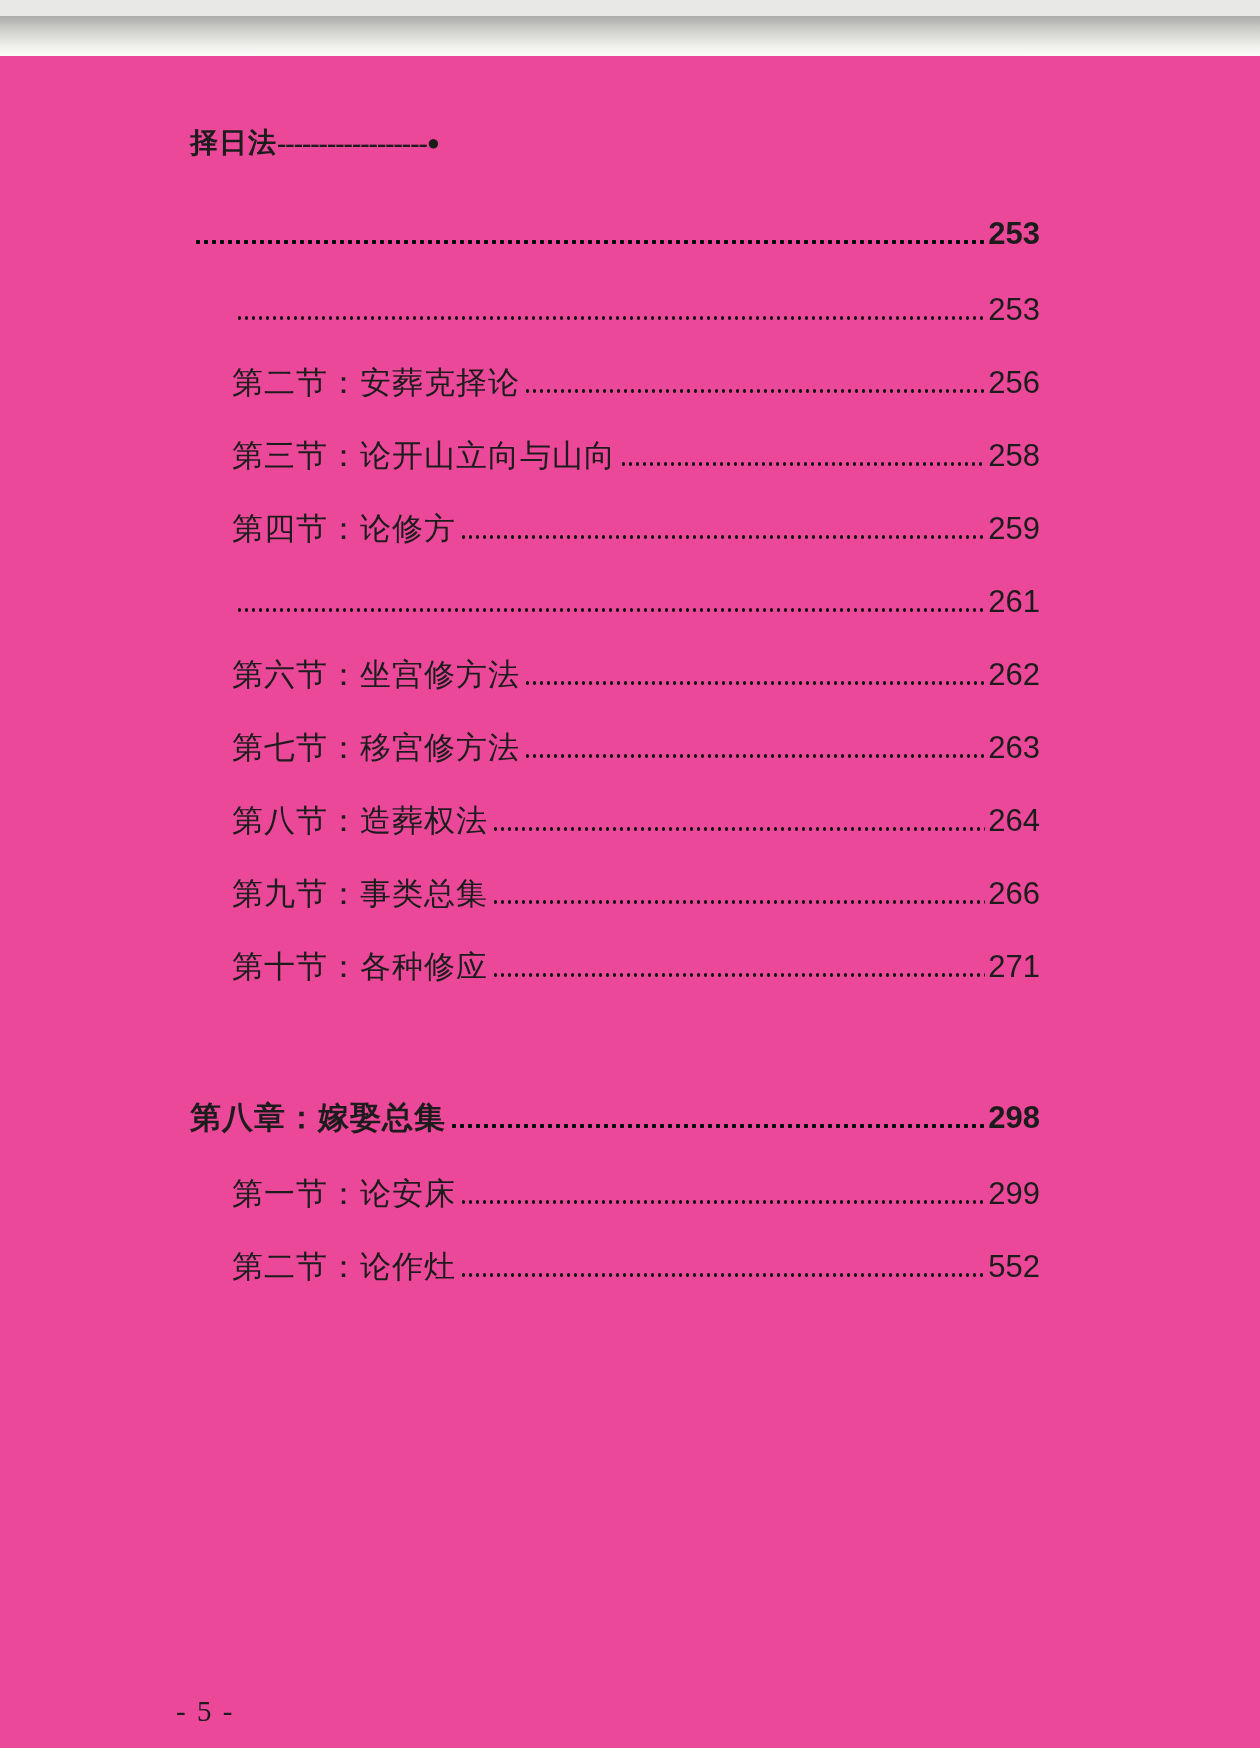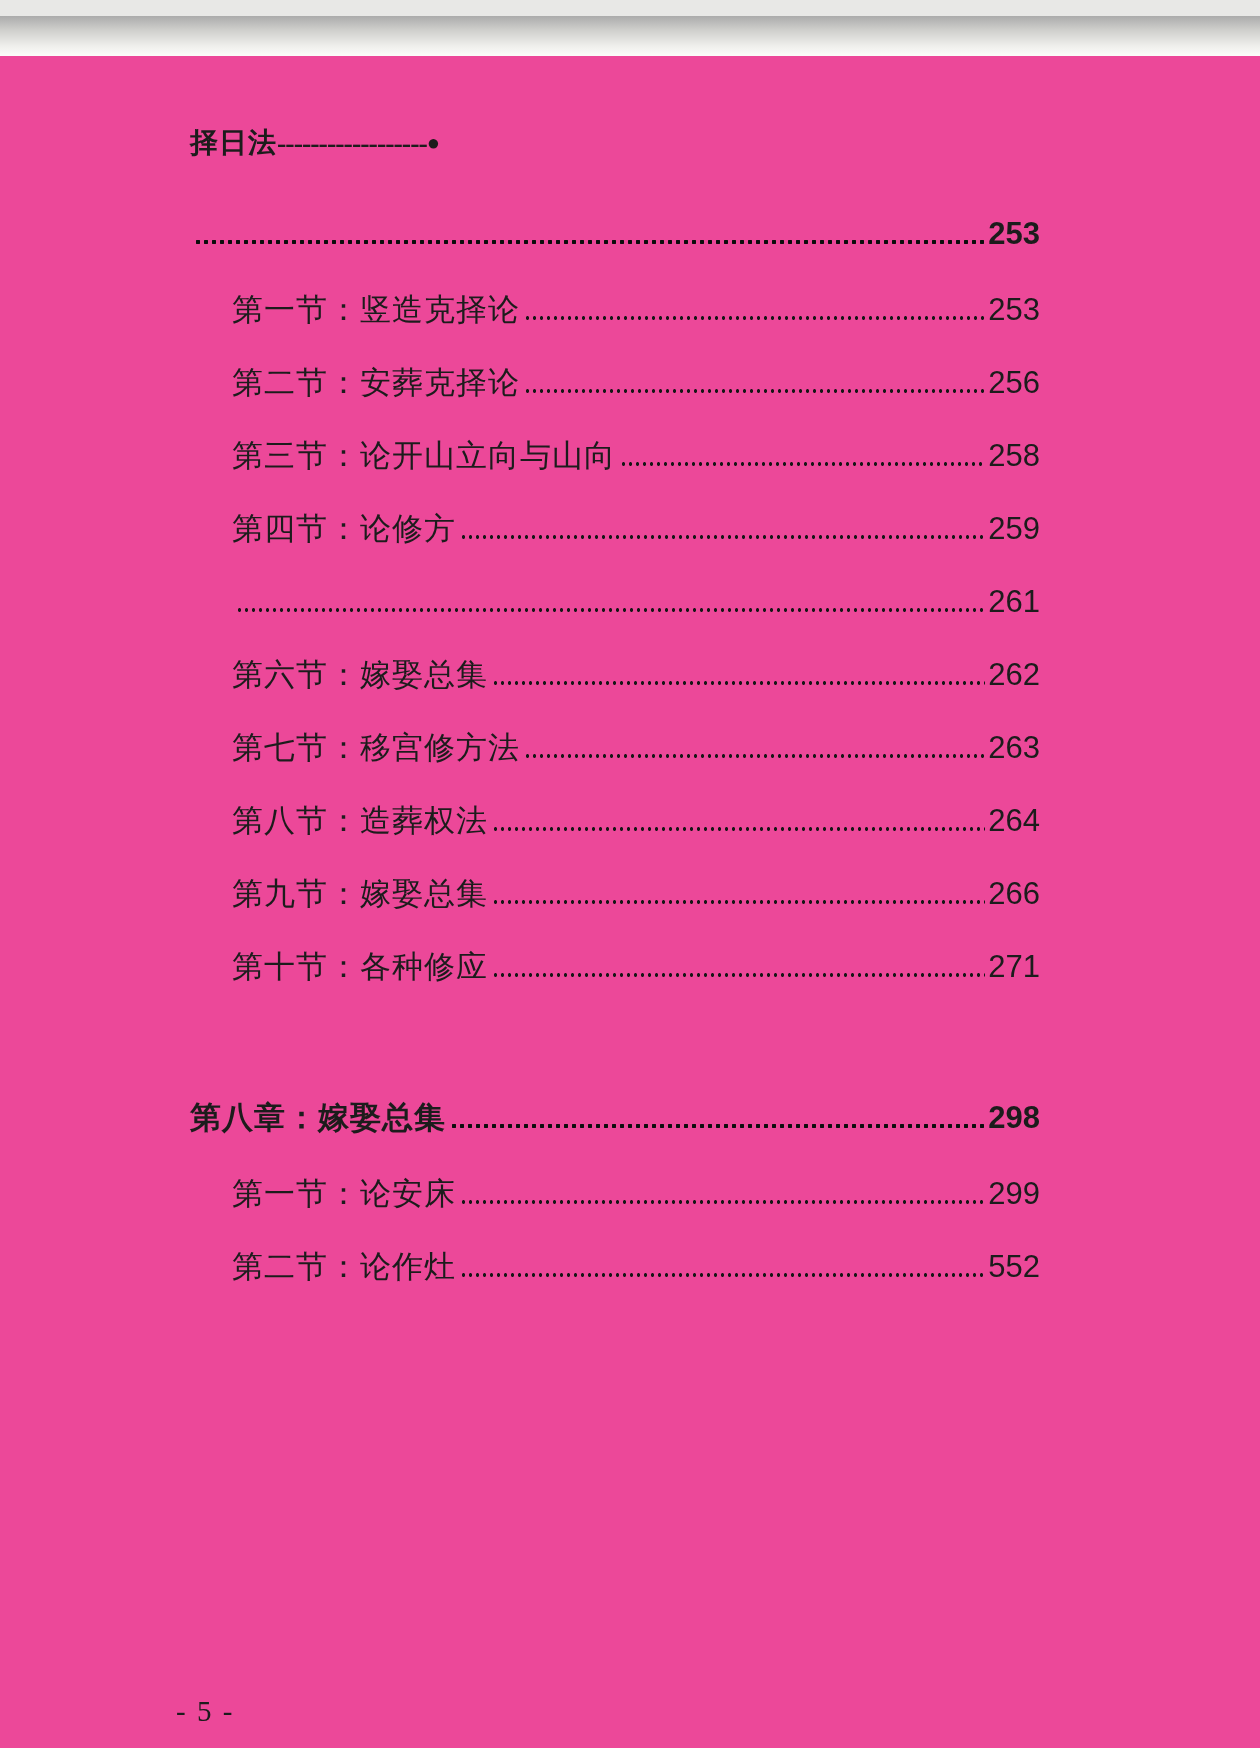--- a/index.html
+++ b/index.html
@@ -107,21 +107,20 @@
   </header>
 
   <main class="toc">
 
     <div class="toc-row chapter">
       <span class="dot-leader"></span>
       <span class="toc-pagenum">253</span>
     </div>
 
     <div class="toc-row section">
-      <span class="toc-title">第一节：竖造克择论</span>
       <span class="dot-leader"></span>
       <span class="toc-pagenum">253</span>
     </div>
 
     <div class="toc-row section">
       <span class="toc-title">第二节：安葬克择论</span>
       <span class="dot-leader"></span>
       <span class="toc-pagenum">256</span>
     </div>
 
@@ -136,39 +135,39 @@
       <span class="dot-leader"></span>
       <span class="toc-pagenum">259</span>
     </div>
 
     <div class="toc-row section">
       <span class="dot-leader"></span>
       <span class="toc-pagenum">261</span>
     </div>
 
     <div class="toc-row section">
-      <span class="toc-title">第六节：嫁娶总集</span>
+      <span class="toc-title">第六节：坐宫修方法</span>
       <span class="dot-leader"></span>
       <span class="toc-pagenum">262</span>
     </div>
 
     <div class="toc-row section">
       <span class="toc-title">第七节：移宫修方法</span>
       <span class="dot-leader"></span>
       <span class="toc-pagenum">263</span>
     </div>
 
     <div class="toc-row section">
       <span class="toc-title">第八节：造葬权法</span>
       <span class="dot-leader"></span>
       <span class="toc-pagenum">264</span>
     </div>
 
     <div class="toc-row section">
-      <span class="toc-title">第九节：嫁娶总集</span>
+      <span class="toc-title">第九节：事类总集</span>
       <span class="dot-leader"></span>
       <span class="toc-pagenum">266</span>
     </div>
 
     <div class="toc-row section">
       <span class="toc-title">第十节：各种修应</span>
       <span class="dot-leader"></span>
       <span class="toc-pagenum">271</span>
     </div>
 

